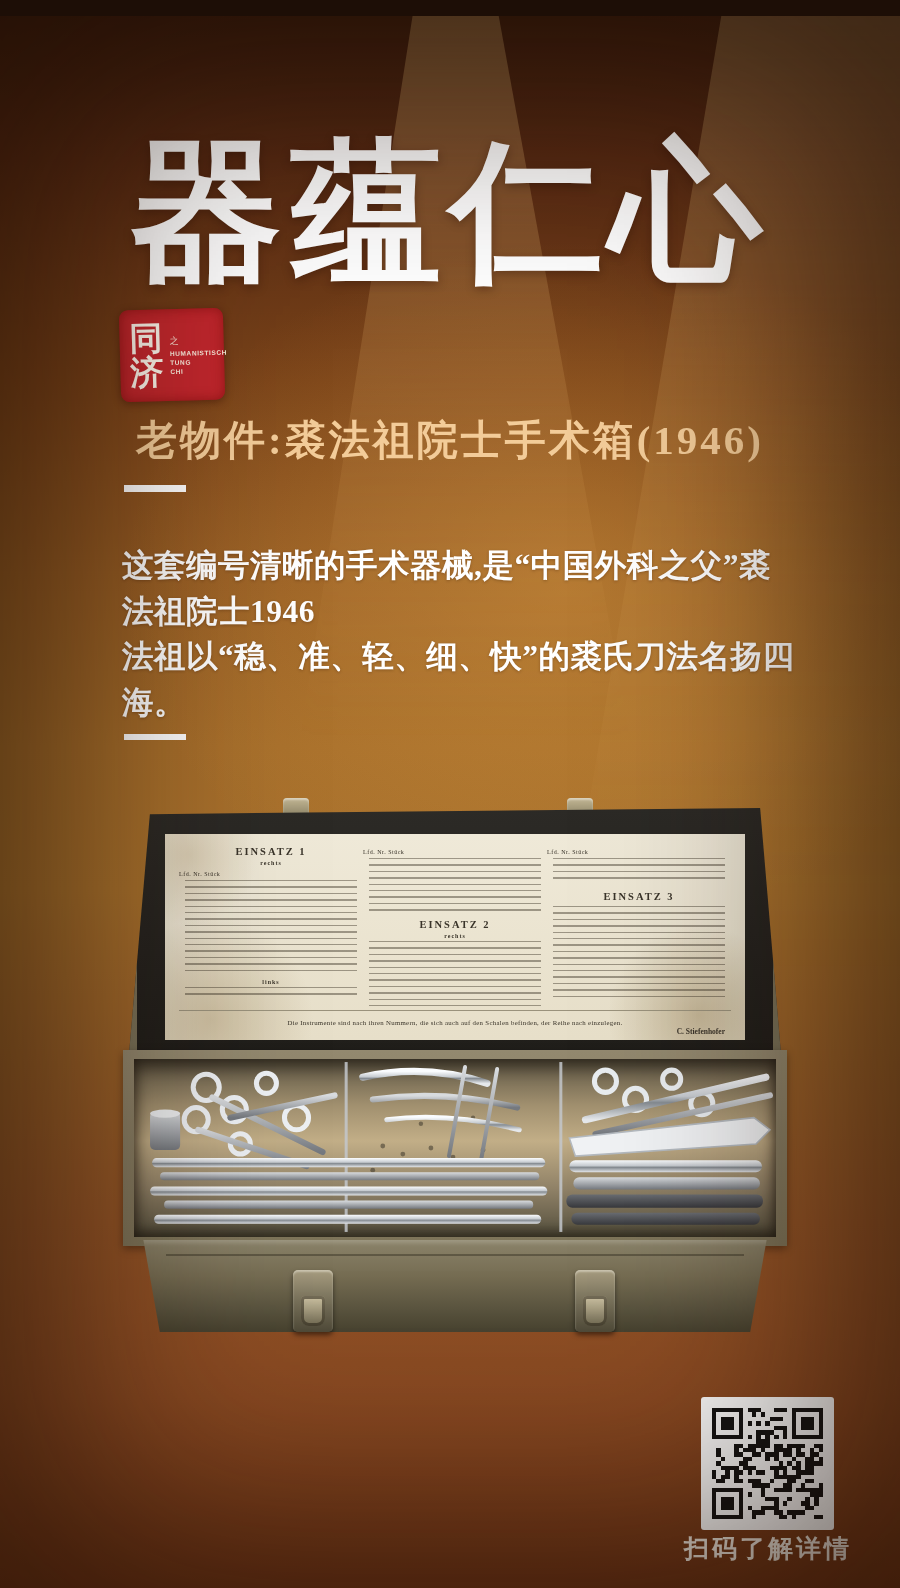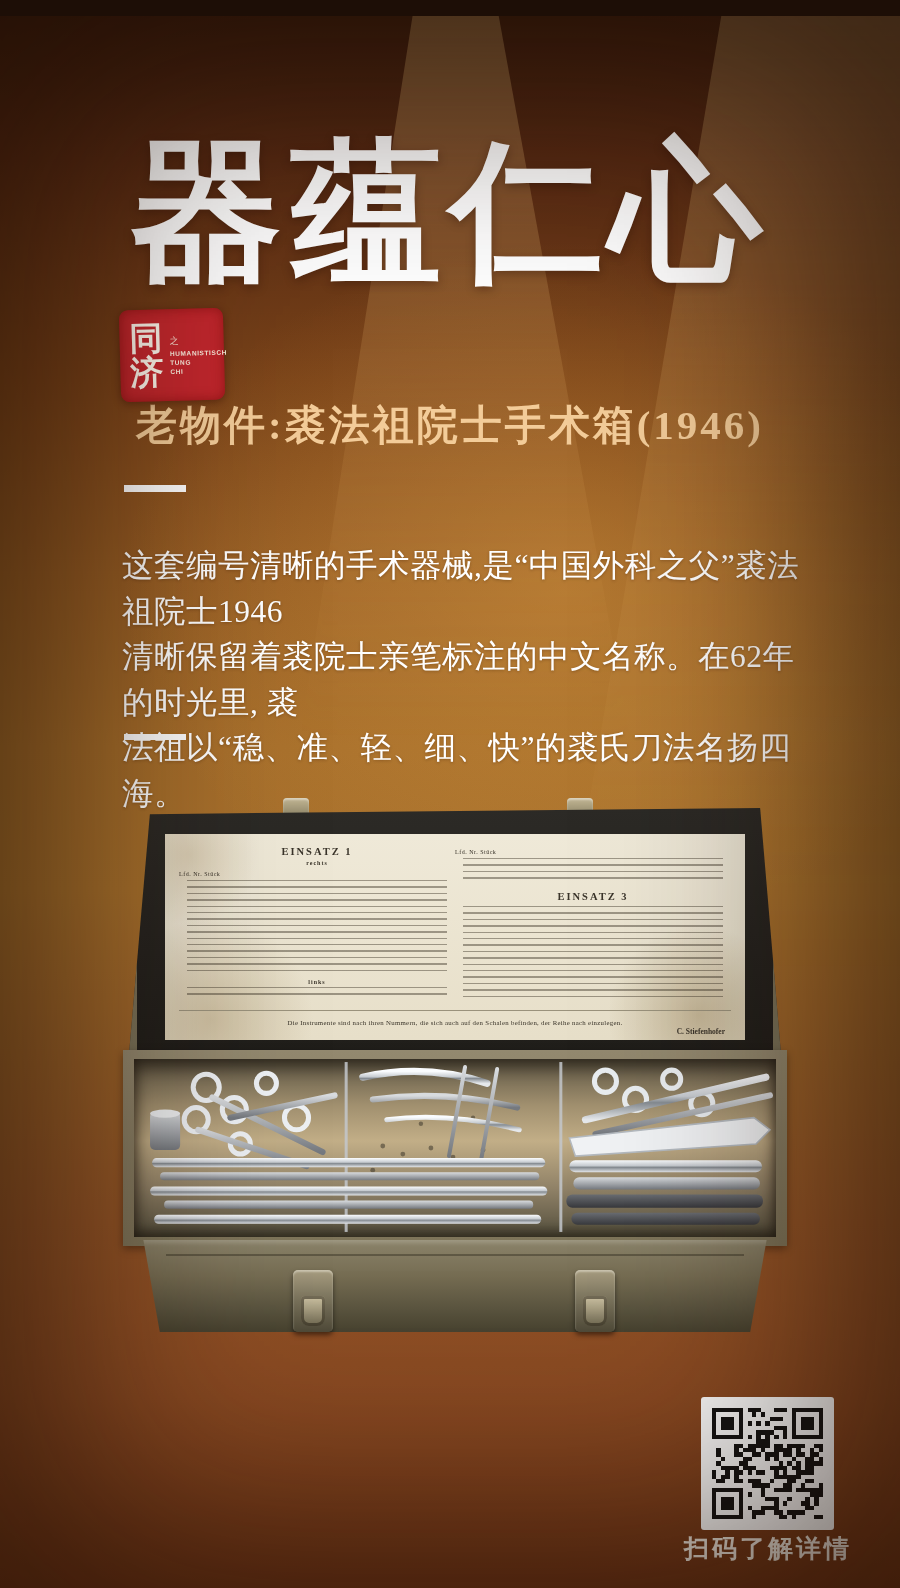--- a/index.html
+++ b/index.html
@@ -30,29 +30,29 @@
     display:flex; align-items:center; padding:6px 6px 6px 10px; z-index:3; }
   .seal-chars { display:flex; flex-direction:column; line-height:1.02;
     font-size:33px; font-weight:900; color:#fdf6ec; font-family:"DejaVu Serif",serif; }
   .seal-side { margin-left:7px; display:flex; flex-direction:column; gap:2px; color:#fbeede; }
   .seal-mark { font-size:9px; opacity:.9; }
   .seal-side b { font-size:6.5px; font-weight:700; letter-spacing:.6px; font-family:"Liberation Sans",sans-serif; }
 
   .subtitle { position:absolute; left:250px; top:321px; font-size:37px; letter-spacing:3px;
     color:#f3d3a4; font-weight:700; z-index:2; }
 
-  .object-line { position:absolute; top:382px; left:0; width:100%; text-align:center;
+  .object-line { position:absolute; top:397px; left:0; width:100%; text-align:center;
     font-size:41px; color:#f3cc99; font-weight:700; letter-spacing:3px; }
 
   .divider { position:absolute; left:124px; width:62px; height:7px; background:#fefefe; }
   .divider.d1 { top:469px; }
   .divider.d2 { top:718px; height:6px; }
 
   .body-text { position:absolute; left:122px; top:527px; width:680px;
-    color:#ffffff; font-size:31.5px; font-weight:400; line-height:45.5px; letter-spacing:.5px;
+    color:#ffffff; font-size:31.5px; font-weight:700; line-height:45.5px; letter-spacing:.5px;
     text-shadow:0 1px 3px rgba(50,20,5,.3); }
 
   
   .photo { position:absolute; left:115px; top:762px; width:680px; height:580px; z-index:2; }
   .hinge { position:absolute; top:20px; width:26px; height:18px; border-radius:4px 4px 2px 2px;
     background:linear-gradient(180deg,#c4b896,#8d8466); box-shadow:inset 0 2px 2px rgba(255,255,255,.4); }
   .hinge.h1 { left:168px; } .hinge.h2 { left:452px; }
   .lid { position:absolute; left:14px; top:30px; width:652px; height:246px;
     background:linear-gradient(180deg,#2c2a26,#201e1a);
     clip-path:polygon(3.2% 2.5%, 96.8% 0%, 100% 100%, 0% 100%);
@@ -130,41 +130,47 @@
     </div>
   </div>
 
 
   <div class="object-line">老物件:裘法祖院士手术箱(1946)</div>
 
   <div class="divider d1"></div>
 
   <div class="body-text">
     <div>这套编号清晰的手术器械,是“中国外科之父”裘法祖院士1946</div>
-    <div>清晰保留着裘院士亲笔标注的中文名称。在62年的时光里, 裘</div>
     <div>法祖以“稳、准、轻、细、快”的裘氏刀法名扬四海。</div>
   </div>
 
   <div class="divider d2"></div>
 
   <div class="photo">
     <div class="hinge h1"></div>
     <div class="hinge h2"></div>
 
     <div class="lid">
       <div class="lid-edge"></div>
       <div class="paper">
         <div class="cols">
           <div class="col">
             <div class="hdr">EINSATZ 1</div>
             <div class="sub">rechts</div>
             <div class="lbl">Lfd. Nr.  Stück</div>
             <div class="rows" style="height:96px"></div>
             <div class="sub">links</div>
             <div class="rows" style="height:12px"></div>
+          </div>
+          <div class="col">
+            <div class="lbl">Lfd. Nr.  Stück</div>
+            <div class="rows" style="height:56px"></div>
+            <div class="hdr" style="margin-top:5px">EINSATZ 2</div>
+            <div class="sub">rechts</div>
+            <div class="rows" style="height:66px"></div>
           </div>
           <div class="col">
             <div class="lbl">Lfd. Nr.  Stück</div>
             <div class="rows" style="height:26px"></div>
             <div class="hdr" style="margin-top:7px">EINSATZ 3</div>
             <div class="rows" style="height:92px;margin-top:4px"></div>
           </div>
         </div>
         <div class="paper-footer">
           <div class="note">Die Instrumente sind nach ihren Nummern, die sich auch auf den Schalen befinden, der Reihe nach einzulegen.</div>

